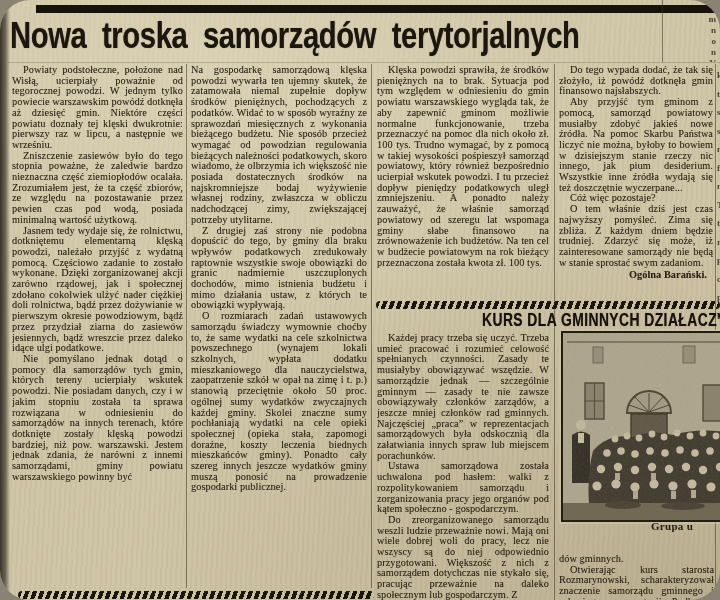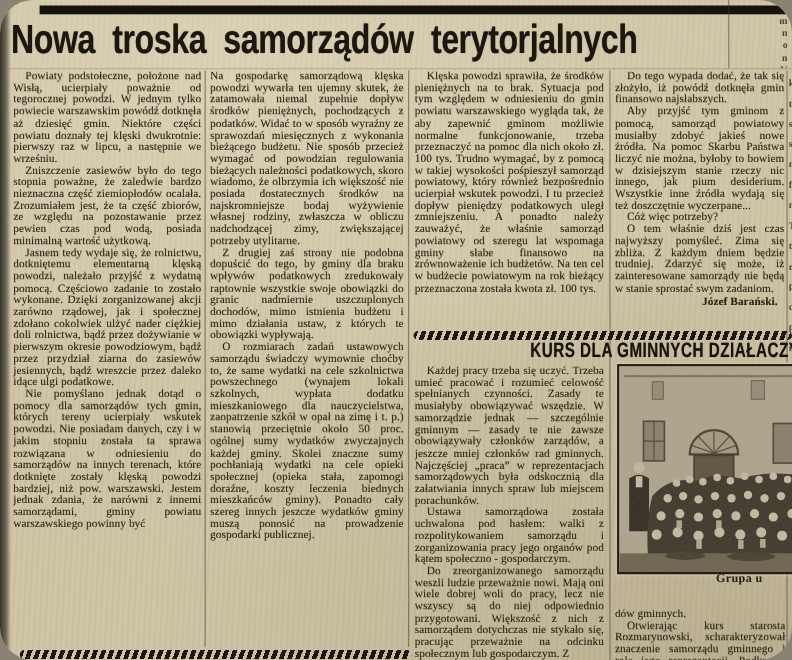--- a/index.html
+++ b/index.html
@@ -109,34 +109,34 @@
       <p>Z drugiej zaś strony nie podobna dopuścić do tego, by gminy dla braku wpływów podatkowych zredukowały raptownie wszystkie swoje obowiązki do granic nadmiernie uszczuplonych dochodów, mimo istnienia budżetu i mimo działania ustaw, z których te obowiązki wypływają.</p>
       <p>O rozmiarach zadań ustawowych samorządu świadczy wymownie choćby to, że same wydatki na cele szkolnictwa powszechnego (wynajem lokali szkolnych, wypłata dodatku mieszkaniowego dla nauczycielstwa, zaopatrzenie szkół w opał na zimę i t. p.) stanowią przeciętnie około 50 proc. ogólnej sumy wydatków zwyczajnych każdej gminy. Skolei znaczne sumy pochłaniają wydatki na cele opieki społecznej (opieka stała, zapomogi doraźne, koszty leczenia biednych mieszkańców gminy). Ponadto cały szereg innych jeszcze wydatków gminy muszą ponosić na prowadzenie gospodarki publicznej.</p>
     </div>
   <div class="col" style="left:377px;top:65px;width:172px;height:234px;">
       <p>Klęska powodzi sprawiła, że środków pieniężnych na to brak. Sytuacja pod tym względem w odniesieniu do gmin powiatu warszawskiego wygląda tak, że aby zapewnić gminom możliwie normalne funkcjonowanie, trzeba przeznaczyć na pomoc dla nich około zł. 100 tys. Trudno wymagać, by z pomocą w takiej wysokości pośpieszył samorząd powiatowy, który również bezpośrednio ucierpiał wskutek powodzi. I tu przecież dopływ pieniędzy podatkowych uległ zmniejszeniu. A ponadto należy zauważyć, że właśnie samorząd powiatowy od szeregu lat wspomaga gminy słabe finansowo na zrównoważenie ich budżetów. Na ten cel w budżecie powiatowym na rok bieżący przeznaczona została kwota zł. 100 tys.</p>
     </div>
   <div class="col" style="left:559px;top:65px;width:154px;height:236px;">
     <div>
         <p>Do tego wypada dodać, że tak się złożyło, iż powódź dotknęła gmin finansowo najsłabszych.</p>
         <p>Aby przyjść tym gminom z pomocą, samorząd powiatowy musiałby zdobyć jakieś nowe źródła. Na pomoc Skarbu Państwa liczyć nie można, byłoby to bowiem w dzisiejszym stanie rzeczy nic innego, jak pium desiderium. Wszystkie inne źródła wydają się też doszczętnie wyczerpane...</p>
-        <p>Cóż więc potrzeby?</p>
+        <p>Cóż więc pozostaje?</p>
         <p>O tem właśnie dziś jest czas najwyższy pomyśleć. Zima się zbliża. Z każdym dniem będzie trudniej. Zdarzyć się może, iż zainteresowane samorządy nie będą w stanie sprostać swym zadaniom.</p>
       </div>
-    <div class="byline">Józef Barański.</div>
+    <div class="byline">Ogólna Barański.</div>
   </div>
 
   <div class="zigzag" style="left:376px;top:301px;width:344px;"></div>
   <div class="zigzag" style="left:18px;top:591px;width:356px;"></div>
 
   <h2 class="section-heading">KURS DLA GMINNYCH DZIAŁACZY</h2>
   <div class="col" style="left:377px;top:333px;width:172px;height:267px;">
       <p>Każdej pracy trzeba się uczyć. Trzeba umieć pracować i rozumieć celowość spełnianych czynności. Zasady te musiałyby obowiązywać wszędzie. W samorządzie jednak — szczególnie gminnym — zasady te nie zawsze obowiązywały członków zarządów, a jeszcze mniej członków rad gminnych. Najczęściej „praca” w reprezentacjach samorządowych była odskocznią dla załatwiania innych spraw lub miejscem porachunków.</p>
       <p>Ustawa samorządowa została uchwalona pod hasłem: walki z rozpolitykowaniem samorządu i zorganizowania pracy jego organów pod kątem społeczno - gospodarczym.</p>
-      <p>Do zreorganizowanego samorządu weszli ludzie przeważnie nowi. Mają oni wiele dobrej woli do pracy, lecz nie wszyscy są do niej odpowiednio przygotowani. Większość z nich z samorządem dotychczas nie stykało się, pracując przeważnie na odcinku społecznym lub gospodarczym. Z</p>
+      <p>Do zreorganizowanego samorządu weszli ludzie przeważnie nowi. Mają oni wiele dobrej woli do pracy, lecz nie wszyscy są do niej odpowiednio przygotowani. Większość z nich z samorządem dotychczas nie stykało się, pracując przeważnie na daleko społecznym lub gospodarczym. Z</p>
     </div>
 
   <figure class="photo">
     <svg width="170" height="187" viewBox="0 0 170 187">
       <defs>
         <filter id="grain" x="0" y="0" width="100%" height="100%">
           <feTurbulence type="fractalNoise" baseFrequency="0.75" numOctaves="2" result="n"></feTurbulence>
           <feColorMatrix in="n" type="matrix" values="0 0 0 0 0.25  0 0 0 0 0.22  0 0 0 0 0.16  0 0 0 0.55 0"></feColorMatrix>
         </filter>
       </defs>

